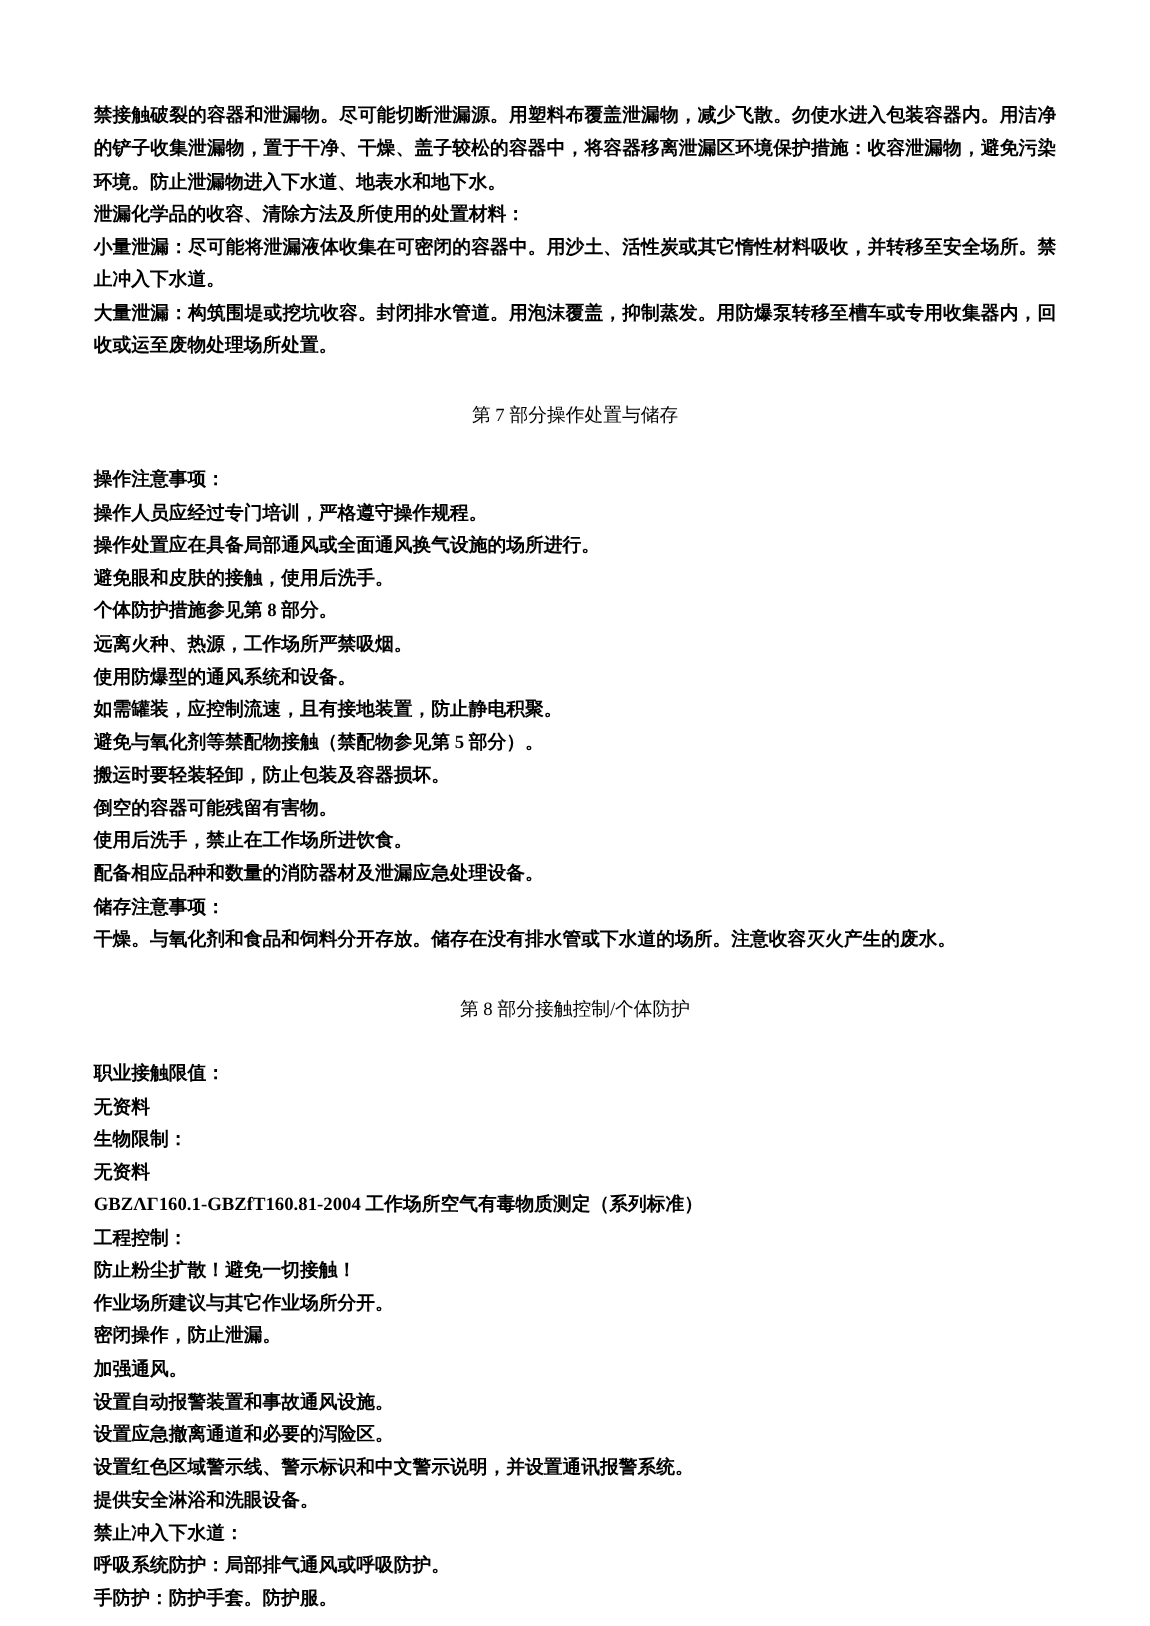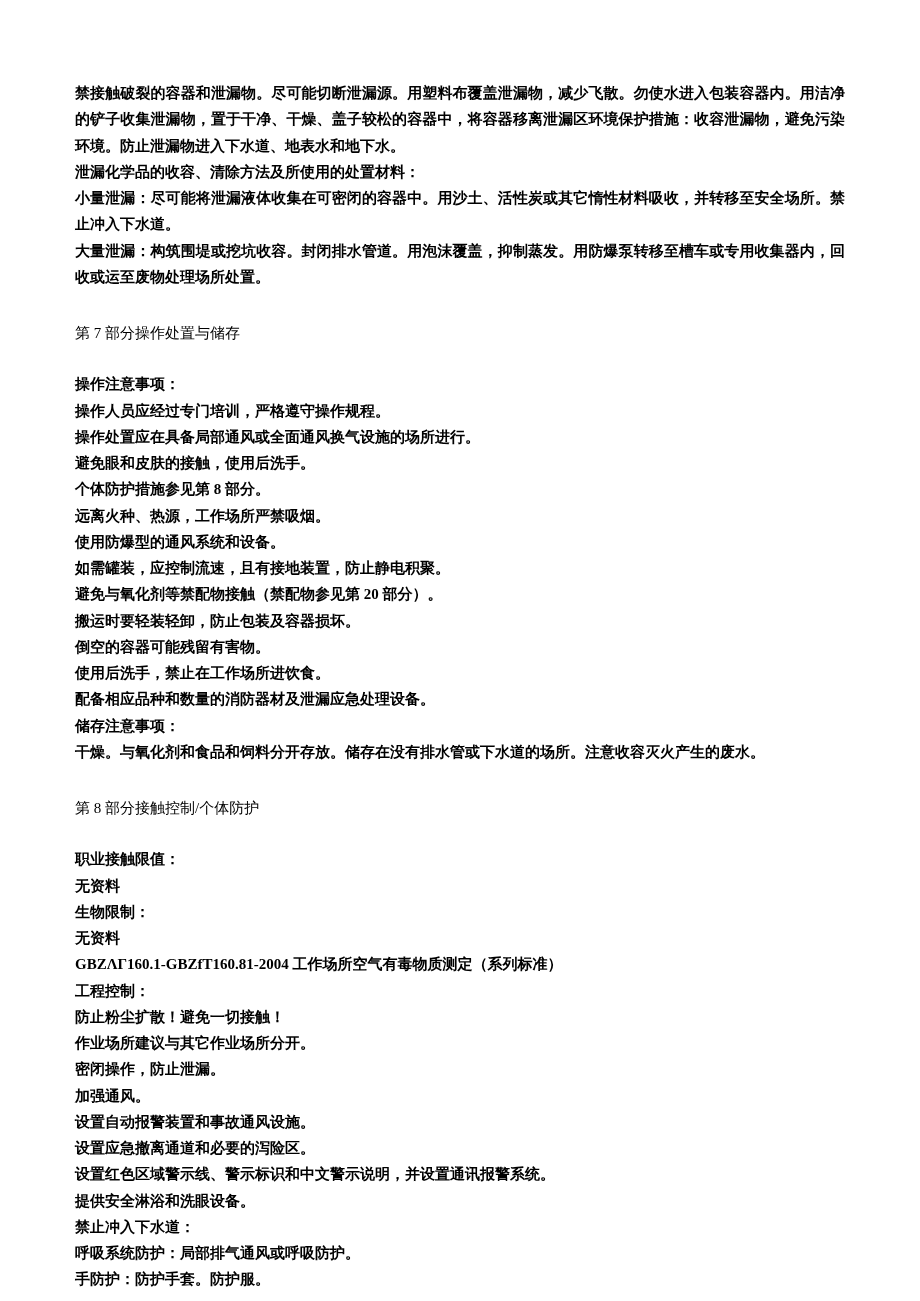--- a/index.html
+++ b/index.html
@@ -12,21 +12,21 @@
       padding: 80px 75px 80px 75px;
       width: 920px;
       box-sizing: border-box;
     }
     .para {
       margin: 0;
       text-align: justify;
       font-weight: bold;
     }
     .section-title {
-      text-align: left;
+      text-align: center;
       margin: 30px 0 25px 0;
     }
   </style>
 </head>
 <body>
 
 <p class="para">禁接触破裂的容器和泄漏物。尽可能切断泄漏源。用塑料布覆盖泄漏物，减少飞散。勿使水进入包装容器内。用洁净的铲子收集泄漏物，置于干净、干燥、盖子较松的容器中，将容器移离泄漏区环境保护措施：收容泄漏物，避免污染环境。防止泄漏物进入下水道、地表水和地下水。</p>
 <p class="para">泄漏化学品的收容、清除方法及所使用的处置材料：</p>
 <p class="para">小量泄漏：尽可能将泄漏液体收集在可密闭的容器中。用沙土、活性炭或其它惰性材料吸收，并转移至安全场所。禁止冲入下水道。</p>
 <p class="para">大量泄漏：构筑围堤或挖坑收容。封闭排水管道。用泡沫覆盖，抑制蒸发。用防爆泵转移至槽车或专用收集器内，回收或运至废物处理场所处置。</p>
@@ -35,21 +35,21 @@
 
 <div>
   <p class="para">操作注意事项：</p>
   <p class="para">操作人员应经过专门培训，严格遵守操作规程。</p>
   <p class="para">操作处置应在具备局部通风或全面通风换气设施的场所进行。</p>
   <p class="para">避免眼和皮肤的接触，使用后洗手。</p>
   <p class="para">个体防护措施参见第 8 部分。</p>
   <p class="para">远离火种、热源，工作场所严禁吸烟。</p>
   <p class="para">使用防爆型的通风系统和设备。</p>
   <p class="para">如需罐装，应控制流速，且有接地装置，防止静电积聚。</p>
-  <p class="para">避免与氧化剂等禁配物接触（禁配物参见第 20 部分）。</p>
+  <p class="para">避免与氧化剂等禁配物接触（禁配物参见第 5 部分）。</p>
   <p class="para">搬运时要轻装轻卸，防止包装及容器损坏。</p>
   <p class="para">倒空的容器可能残留有害物。</p>
   <p class="para">使用后洗手，禁止在工作场所进饮食。</p>
   <p class="para">配备相应品种和数量的消防器材及泄漏应急处理设备。</p>
   <p class="para">储存注意事项：</p>
   <p class="para">干燥。与氧化剂和食品和饲料分开存放。储存在没有排水管或下水道的场所。注意收容灭火产生的废水。</p>
 </div>
 
 <p class="section-title">第 8 部分接触控制/个体防护</p>
 

